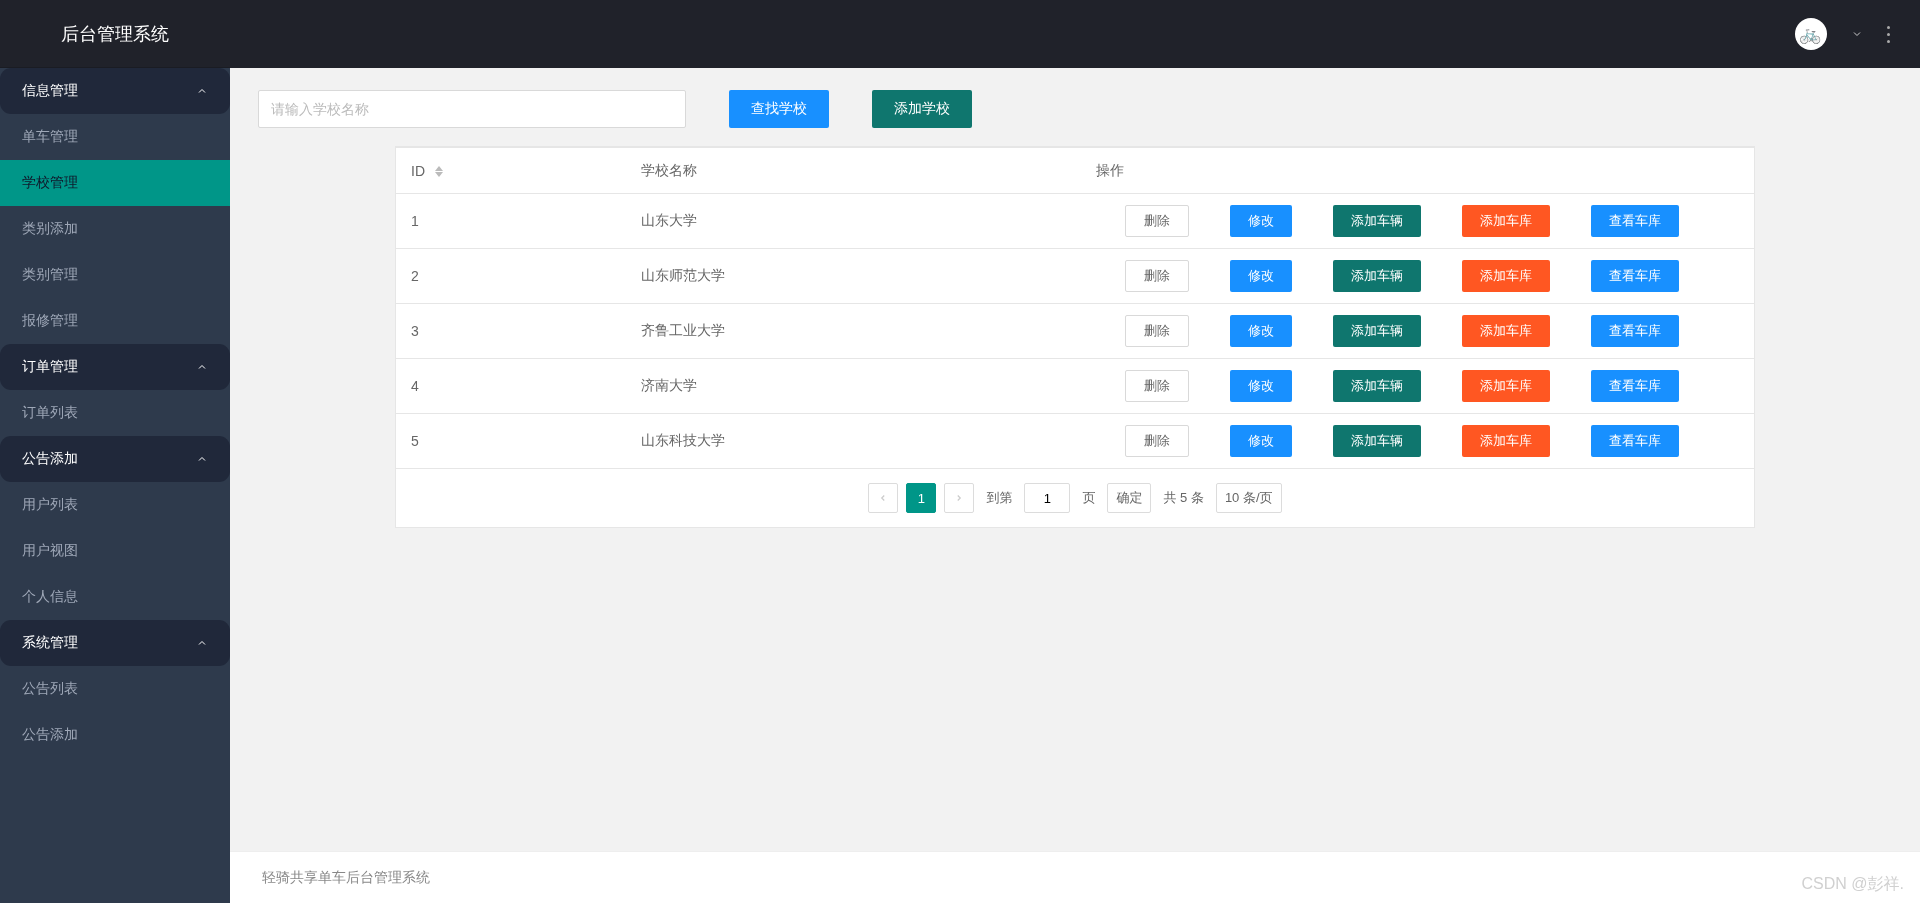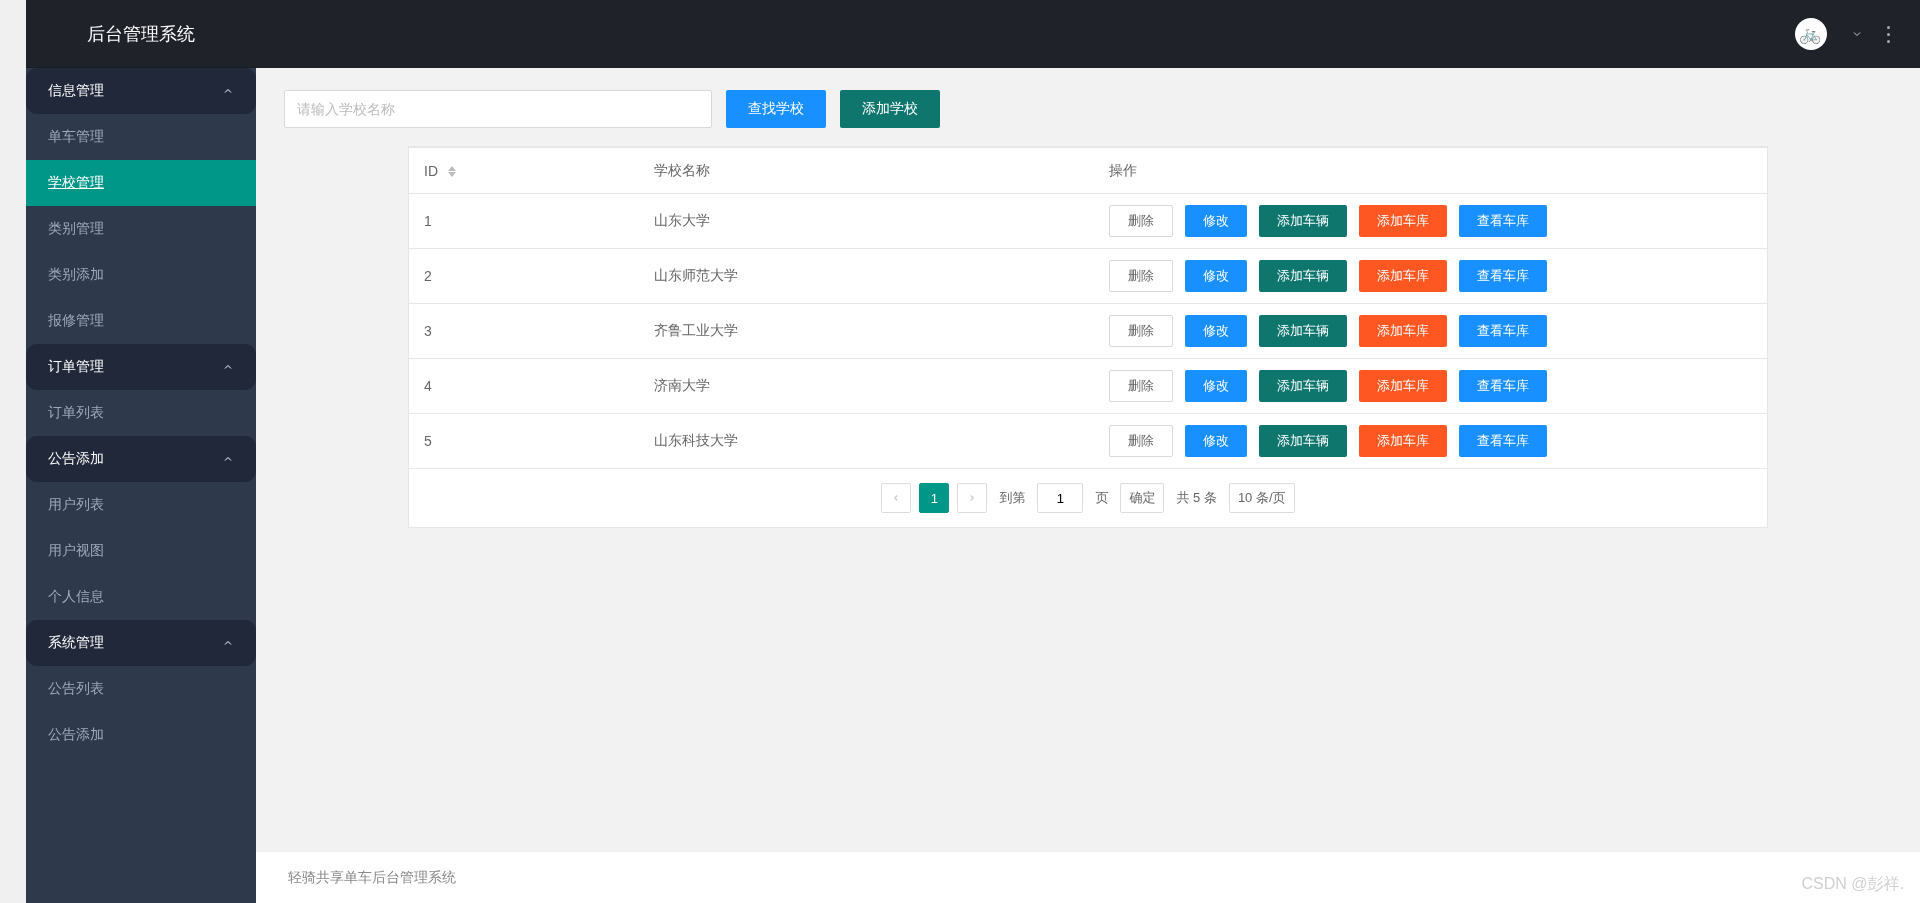--- a/index.html
+++ b/index.html
@@ -14,21 +14,20 @@
     }
     .app { display: flex; height: 100%; }
 
     
     .sidebar {
       width: 230px;
       background: #2e3a4c;
       color: #aeb8c8;
       display: flex;
       flex-direction: column;
-      margin-left: 26px;
     }
     .sidebar-logo {
       height: 68px;
       display: flex;
       align-items: center;
       justify-content: center;
       background: #20222a;
       color: #fff;
       font-size: 18px;
       border-bottom: 1px solid #1a1c23;
@@ -49,22 +48,21 @@
       height: 46px;
       padding: 0 22px;
       display: flex;
       align-items: center;
       color: #9fa8b8;
       cursor: pointer;
       font-size: 14px;
     }
     .menu-item.active {
       background: #009688;
-      color: #ffffff;
-      text-decoration: underline;
+      color: #0f172a;
     }
     .chevron {
       width: 12px;
       height: 12px;
       display: inline-flex;
       align-items: center;
       justify-content: center;
     }
     .chevron svg { stroke: #fff; }
 
@@ -137,20 +135,21 @@
       height: 38px;
       padding: 0 22px;
       border: none;
       border-radius: 2px;
       font-size: 14px;
       color: #fff;
       cursor: pointer;
       display: inline-flex;
       align-items: center;
       justify-content: center;
+      margin-left: 29px;
     }
     .btn-normal { background: #1890ff; }
     .btn-warm { background: #0f766e; }
     .btn-danger { background: #ff5722; }
     .btn-plain {
       background: #fff;
       color: #666;
       border: 1px solid #d9d9d9;
     }
     .btn-sm { height: 32px; padding: 0 18px; font-size: 13px; }
@@ -261,22 +260,22 @@
         <div class="menu-group-header">
           <span>信息管理</span>
           <span class="chevron">
             <svg width="12" height="12" viewBox="0 0 24 24" fill="none" stroke-width="2">
               <polyline points="18 15 12 9 6 15"></polyline>
             </svg>
           </span>
         </div>
         <div class="menu-item">单车管理</div>
         <div class="menu-item active">学校管理</div>
+        <div class="menu-item">类别添加</div>
         <div class="menu-item">类别管理</div>
-        <div class="menu-item">类别添加</div>
         <div class="menu-item">报修管理</div>
         <div class="menu-group-header">
           <span>订单管理</span>
           <span class="chevron">
             <svg width="12" height="12" viewBox="0 0 24 24" fill="none" stroke-width="2">
               <polyline points="18 15 12 9 6 15"></polyline>
             </svg>
           </span>
         </div>
         <div class="menu-item">订单列表</div>

